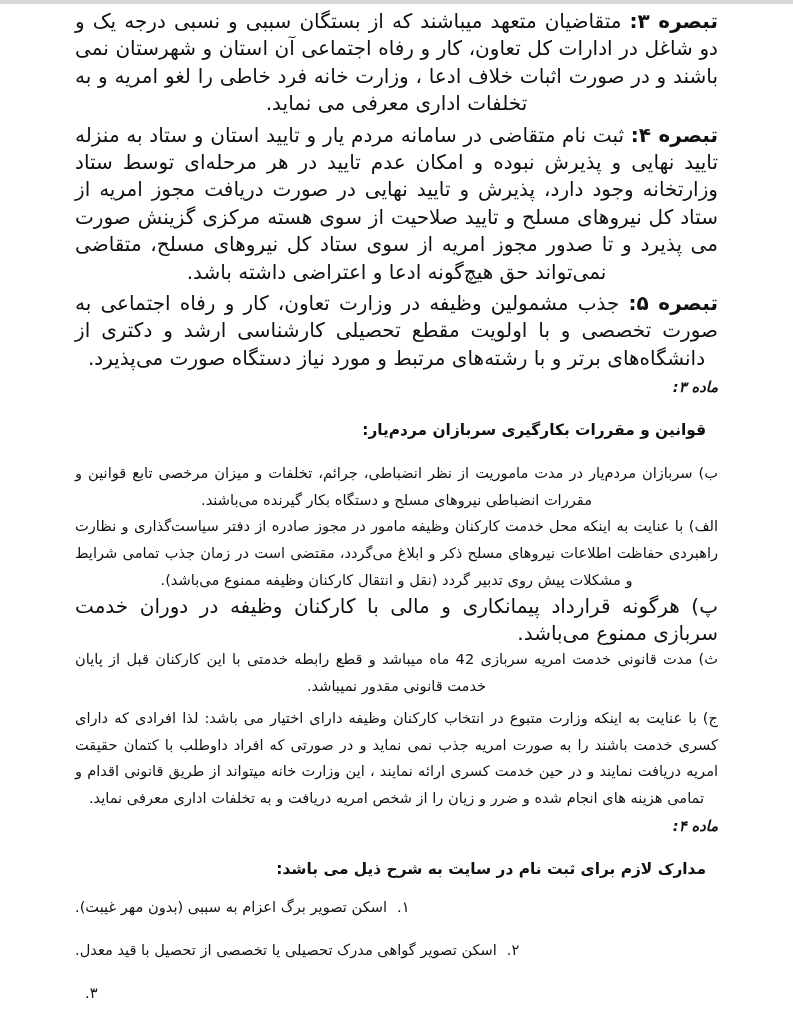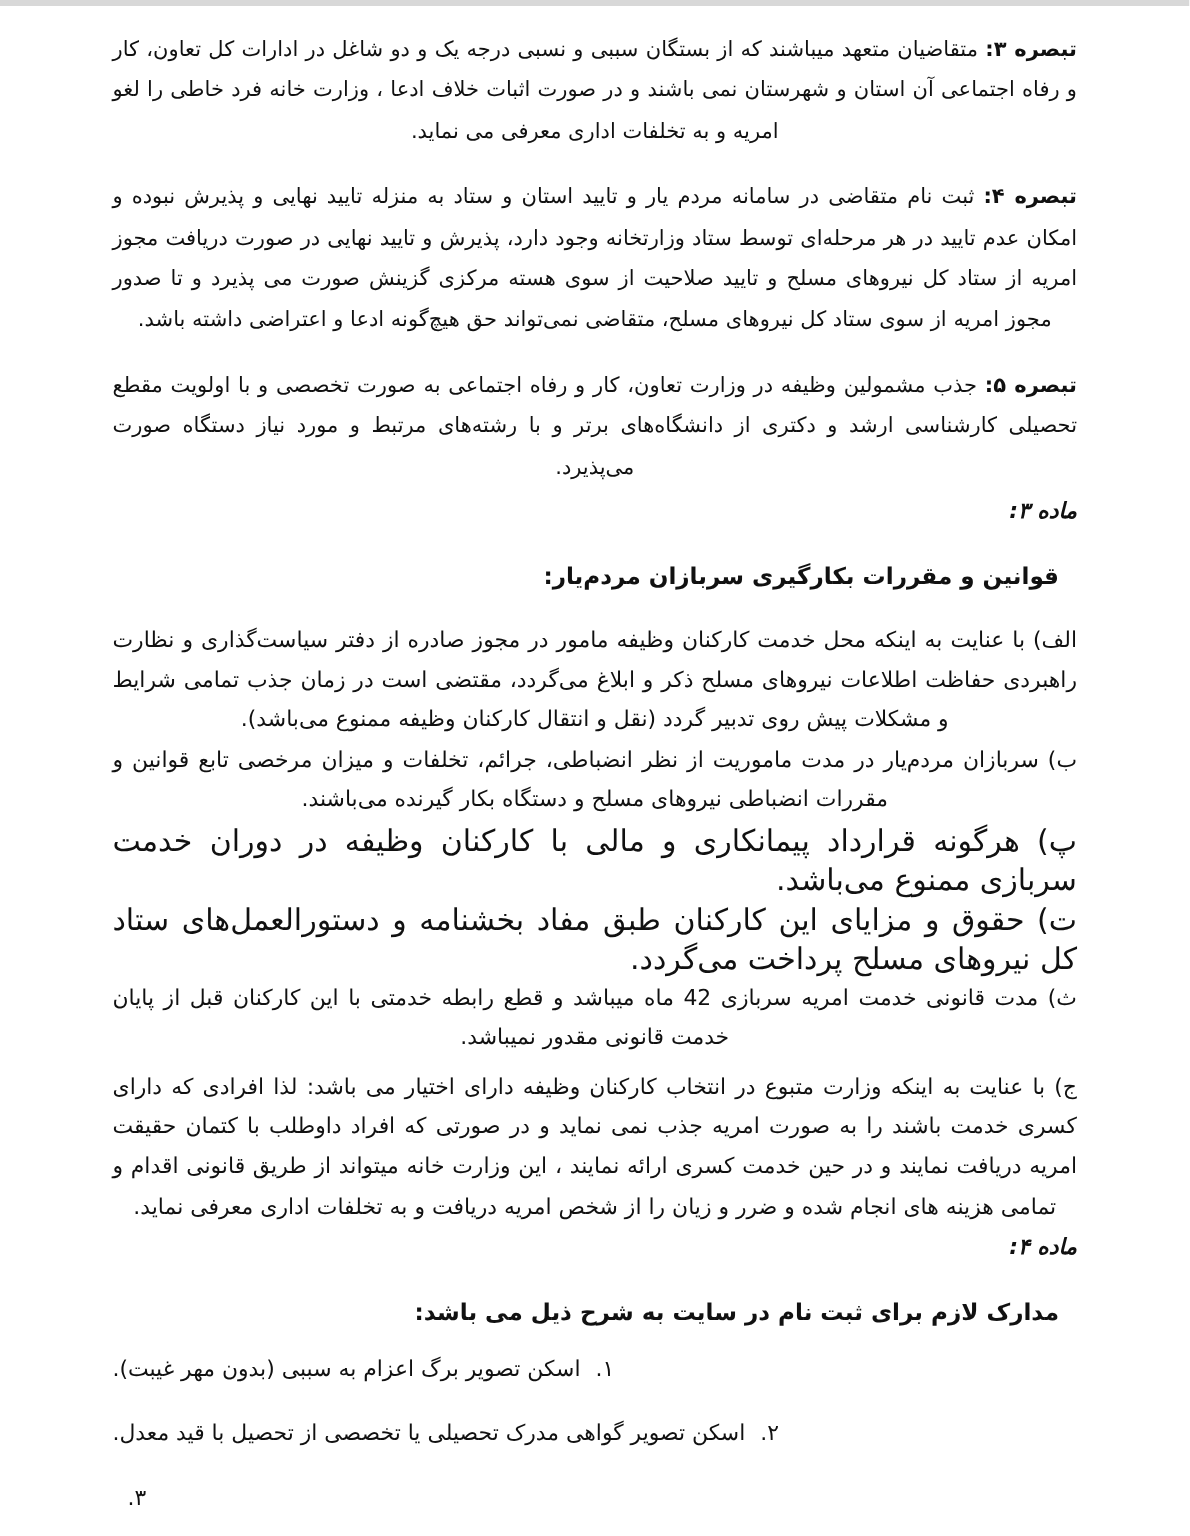--- a/index.html
+++ b/index.html
@@ -40,23 +40,23 @@
     top: 4px;
     right: 75px;
     width: 643px;   
     direction: rtl;
     text-align: justify;
     text-justify: inter-word;
   }
 
   
   .para {
-    margin: 16px 0 1px 0;
+    margin: 4px 0 1px 0;
     padding: 0;
-    font-size: 14px;
+    font-size: 20px;
     line-height: 27.4px;
     text-align: justify;
     text-align-last: center;
     direction: rtl;
   }
   .para .lead {
     font-weight: bold;
   }
 
   .para-tight {
@@ -143,27 +143,26 @@
 
     <p class="para"><span class="lead">تبصره ۴:</span><span> ثبت نام متقاضی در سامانه مردم یار و تایید استان و ستاد به منزله تایید نهایی و پذیرش نبوده و امکان عدم تایید در هر مرحله‌ای توسط ستاد وزارتخانه وجود دارد، پذیرش و تایید نهایی در صورت دریافت مجوز امریه از ستاد کل نیروهای مسلح و تایید صلاحیت از سوی هسته مرکزی گزینش صورت می پذیرد و تا صدور مجوز امریه از سوی ستاد کل نیروهای مسلح، متقاضی نمی‌تواند حق هیچ‌گونه ادعا و اعتراضی داشته باشد.</span></p>
 
     <p class="para"><span class="lead">تبصره ۵:</span><span> جذب مشمولین وظیفه در وزارت تعاون، کار و رفاه اجتماعی به صورت تخصصی و با اولویت مقطع تحصیلی کارشناسی ارشد و دکتری از دانشگاه‌های برتر و با رشته‌های مرتبط و مورد نیاز دستگاه صورت می‌پذیرد.</span></p>
 
     <p class="heading-line">ماده ۳:</p>
     <div class="spacer-xs"></div>
     <p class="heading-strong">قوانین و مقررات بکارگیری سربازان مردم‌یار:</p>
     <div class="spacer-xs"></div>
 
+    <p class="para-block">ب) سربازان مردم‌یار در مدت ماموریت از نظر انضباطی، جرائم، تخلفات و میزان مرخصی تابع قوانین و مقررات انضباطی نیروهای مسلح و دستگاه بکار گیرنده می‌باشند.</p>
+
     <p class="para-block">الف) با عنایت به اینکه محل خدمت کارکنان وظیفه مامور در مجوز صادره از دفتر سیاست‌گذاری و نظارت راهبردی حفاظت اطلاعات نیروهای مسلح ذکر و ابلاغ می‌گردد، مقتضی است در زمان جذب تمامی شرایط و مشکلات پیش روی تدبیر گردد (نقل و انتقال کارکنان وظیفه ممنوع می‌باشد).</p>
-
-    <p class="para-block">ب) سربازان مردم‌یار در مدت ماموریت از نظر انضباطی، جرائم، تخلفات و میزان مرخصی تابع قوانین و مقررات انضباطی نیروهای مسلح و دستگاه بکار گیرنده می‌باشند.</p>
 
     <p class="para-tight">پ) هرگونه قرارداد پیمانکاری و مالی با کارکنان وظیفه در دوران خدمت سربازی ممنوع می‌باشد.</p>
 
-    <p class="para-tight">ت) حقوق و مزایای این کارکنان طبق مفاد بخشنامه و دستورالعمل‌های ستاد کل نیروهای مسلح پرداخت می‌گردد.</p>
 
     <p class="para-block">ث) مدت قانونی خدمت امریه سربازی 42 ماه میباشد و قطع رابطه خدمتی با این کارکنان قبل از پایان خدمت قانونی مقدور نمیباشد.</p>
 
     <div class="spacer-s"></div>
 
     <p class="para-block">ج) با عنایت به اینکه وزارت متبوع در انتخاب کارکنان وظیفه دارای اختیار می باشد: لذا افرادی که دارای کسری خدمت باشند را به صورت امریه جذب نمی نماید و در صورتی که افراد داوطلب با کتمان حقیقت امریه دریافت نمایند و در حین خدمت کسری ارائه نمایند ، این وزارت خانه میتواند از طریق قانونی اقدام و تمامی هزینه های انجام شده و ضرر و زیان را از شخص امریه دریافت و به تخلفات اداری معرفی نماید.</p>
 
     <p class="heading-line">ماده ۴:</p>
     <div class="spacer-xs"></div>
     <p class="heading-strong">مدارک لازم برای ثبت نام در سایت به شرح ذیل می باشد:</p>

